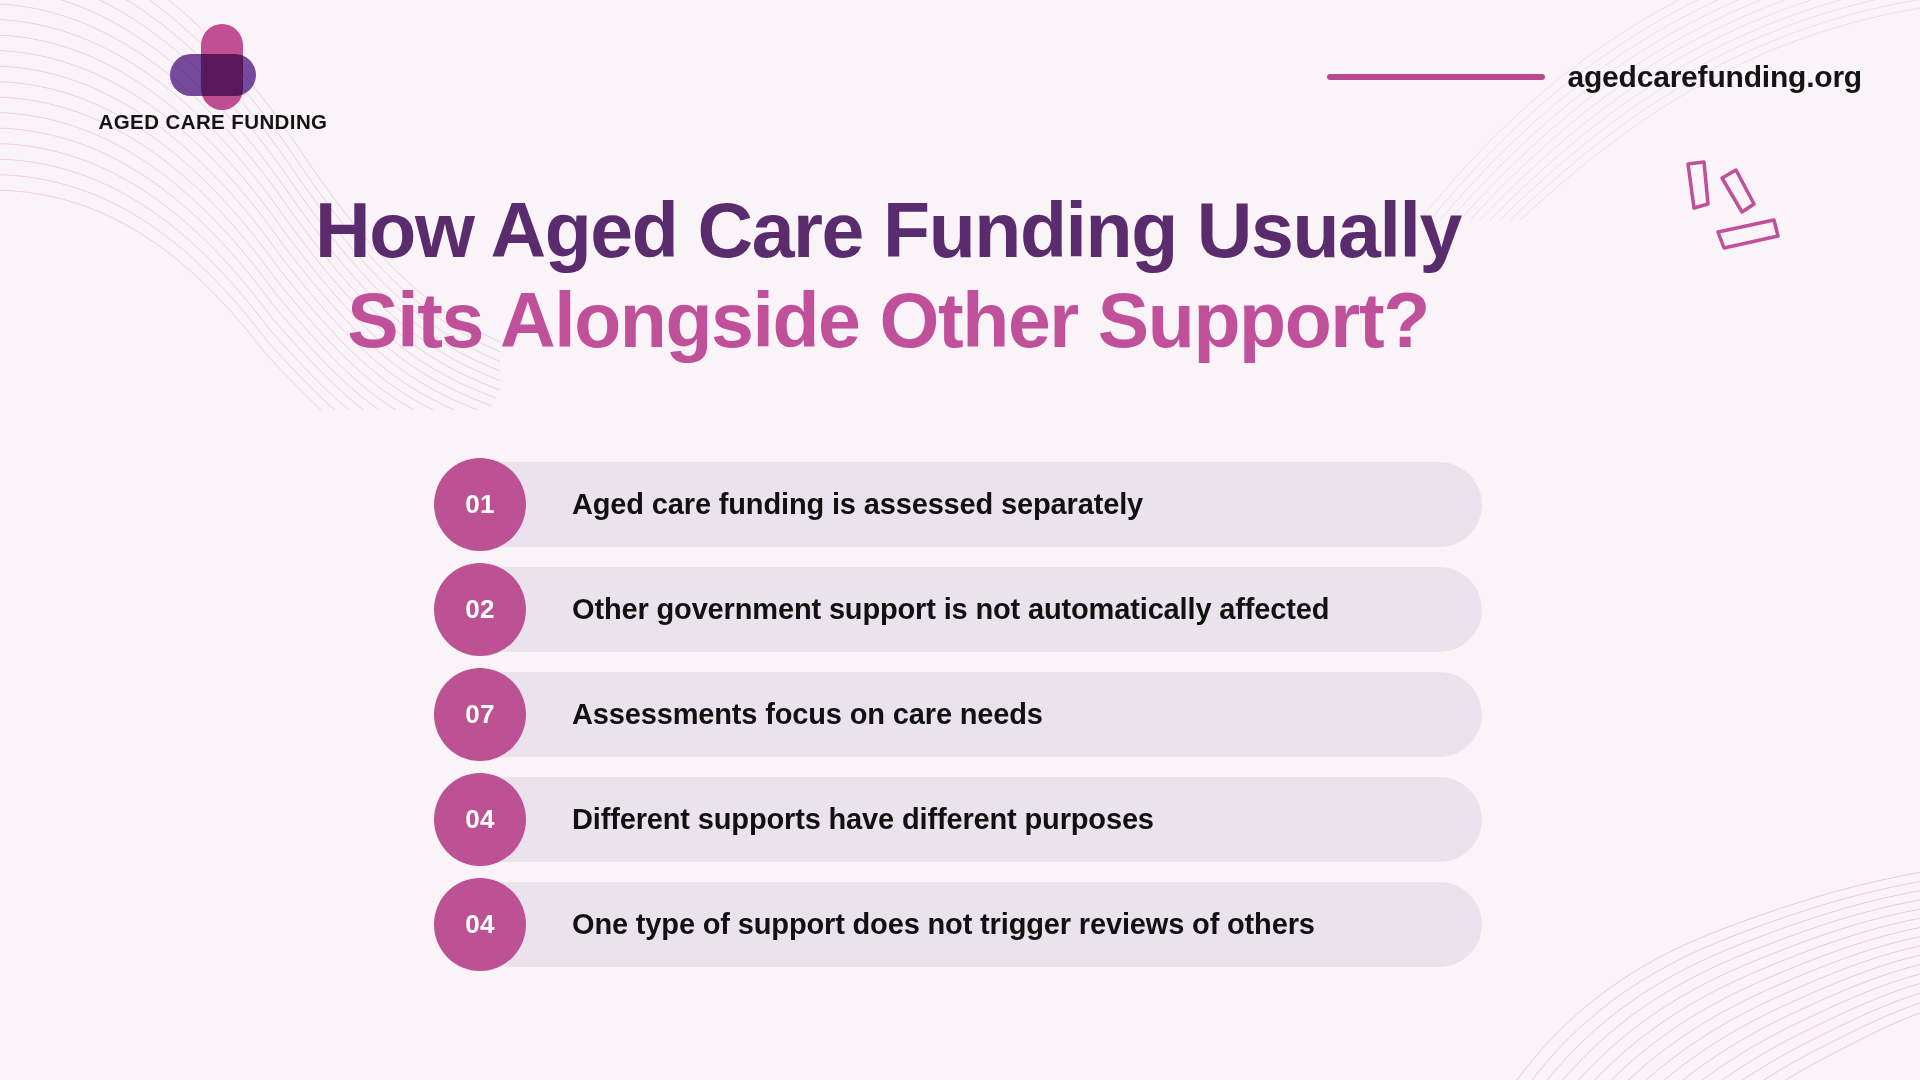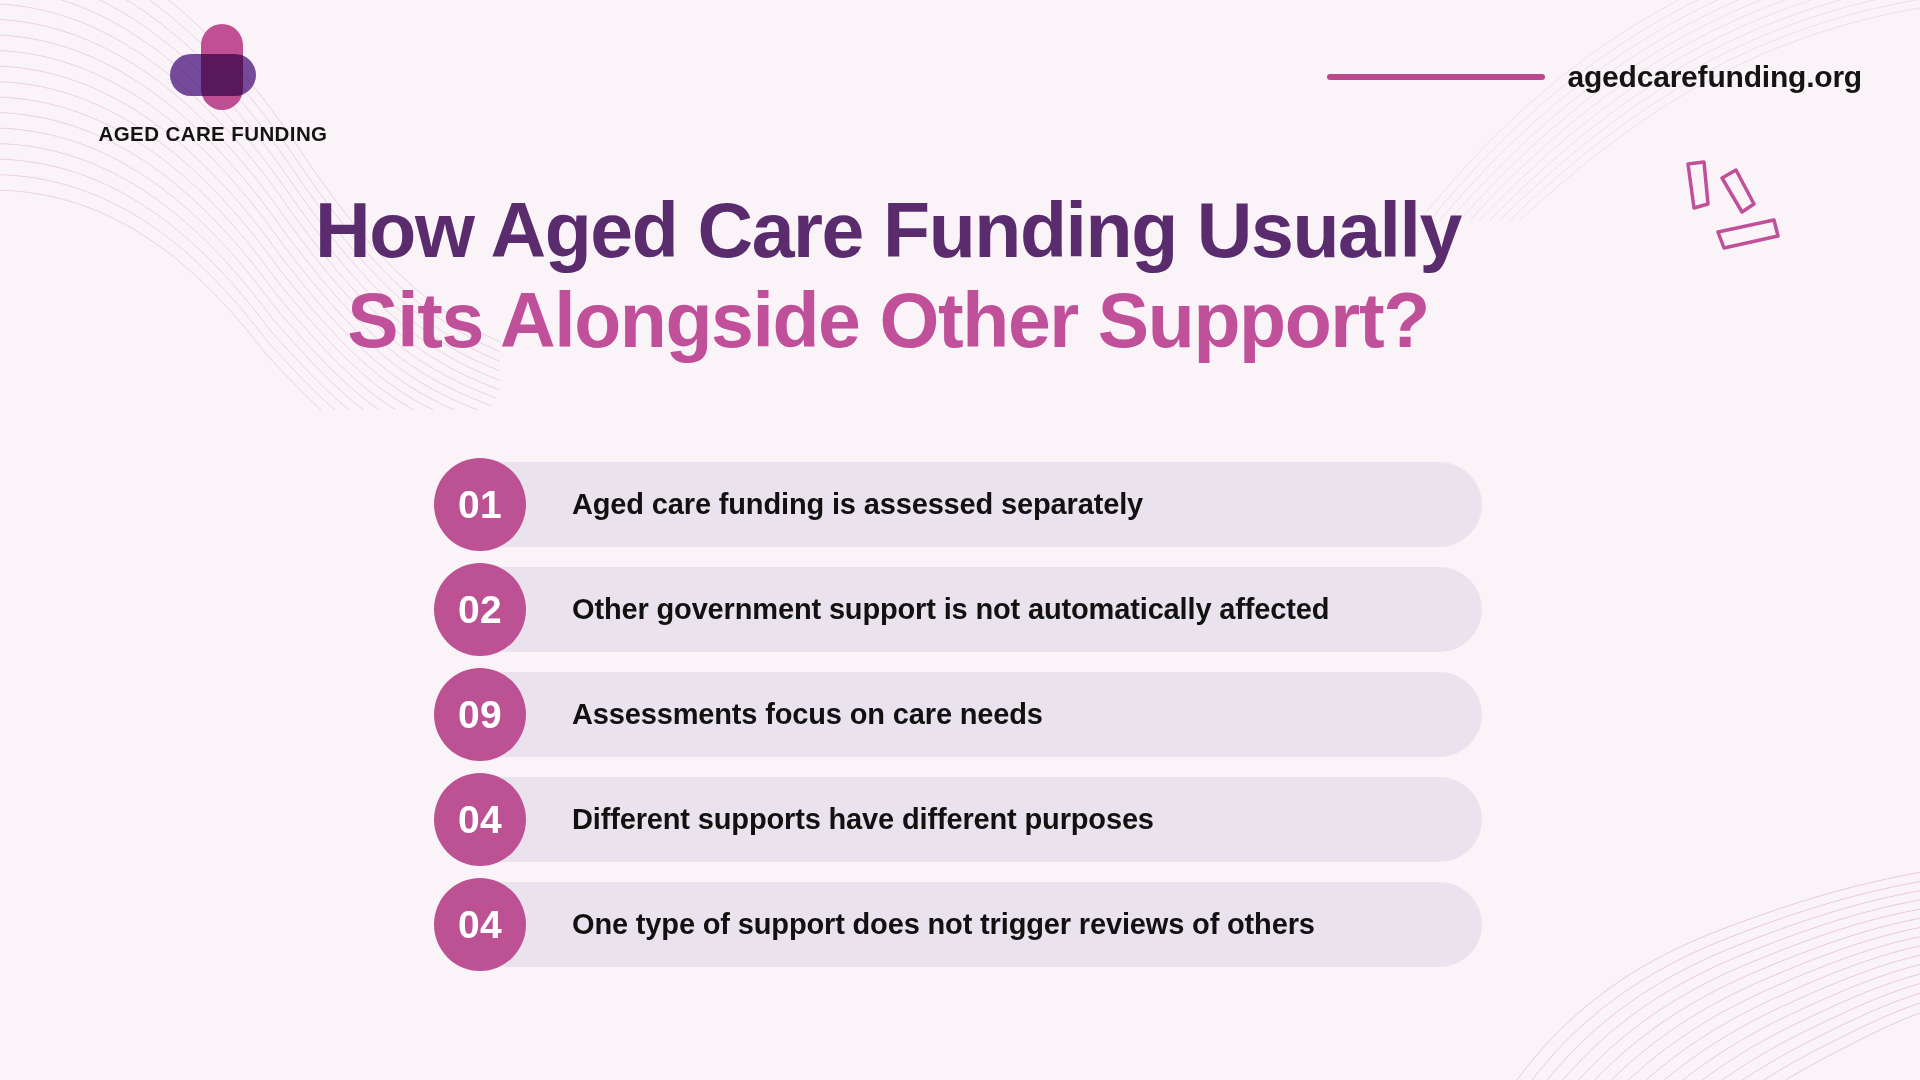--- a/index.html
+++ b/index.html
@@ -35,21 +35,21 @@
   #logo-mark .bar { position:absolute; border-radius:24px; }
   #logo-mark .bar-v {
     left:31px; top:0; width:42px; height:86px;
     background:linear-gradient(180deg,#C14F93 0%,#BE4E92 100%);
   }
   #logo-mark .bar-h {
     left:0; top:30px; width:86px; height:42px;
     background:#6B3E96; mix-blend-mode:multiply; opacity:.92;
   }
   #brand-name {
-    margin-top:12px;
+    margin-top:0;
     font-size:20.5px; font-weight:bold; letter-spacing:.4px;
     color:#141414; white-space:nowrap;
   }
 
   #site-link-wrap {
     position:absolute; right:58px; top:60px;
     display:flex; align-items:center; gap:22px;
   }
   #site-rule { width:218px; height:6px; background:#B94A8E; border-radius:3px; }
   #site-url {
@@ -84,21 +84,21 @@
     background:#EAE3ED;
     border-radius:44px;
     display:flex; align-items:center;
   }
   .item-badge {
     position:absolute; left:-4px; top:-4px;
     width:92px; height:93px;
     border-radius:50%;
     background:#BC5193;
     display:flex; align-items:center; justify-content:center;
-    color:#FFFFFF; font-size:39px; font-weight:bold; letter-spacing:.3px;
+    color:#FFFFFF; font-size:26px; font-weight:bold; letter-spacing:.3px;
   }
   .item-text {
     margin-left:134px;
     font-size:29px; font-weight:bold;
     color:#111111; letter-spacing:-.15px;
   }
 </style>
 </head>
 <body>
 
@@ -209,21 +209,21 @@
     <div class="item-badge">01</div>
     <div class="item-text">Aged care funding is assessed separately</div>
   </div>
 
   <div class="list-item">
     <div class="item-badge">02</div>
     <div class="item-text">Other government support is not automatically affected</div>
   </div>
 
   <div class="list-item">
-    <div class="item-badge">09</div>
+    <div class="item-badge">07</div>
     <div class="item-text">Assessments focus on care needs</div>
   </div>
 
   <div class="list-item">
     <div class="item-badge">04</div>
     <div class="item-text">Different supports have different purposes</div>
   </div>
 
   <div class="list-item">
     <div class="item-badge">04</div>

